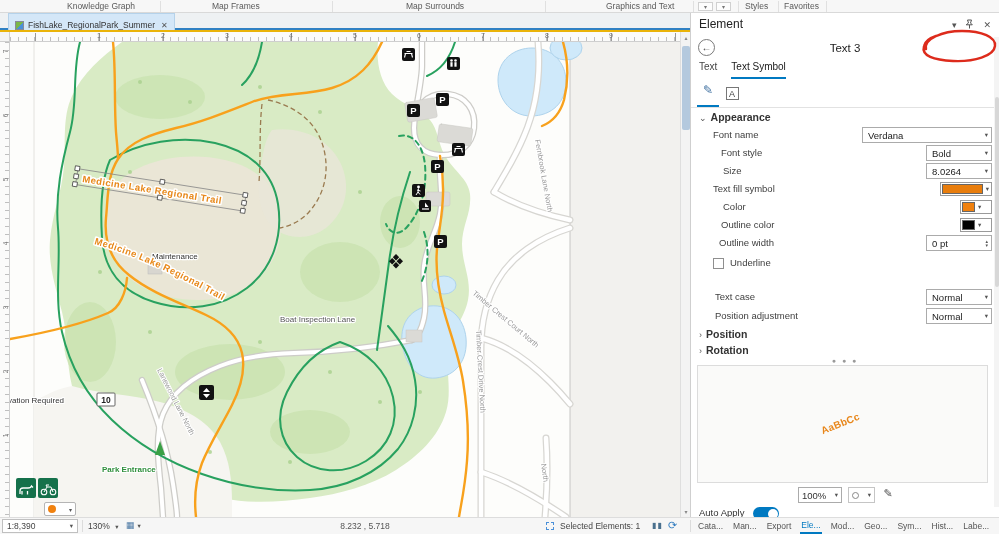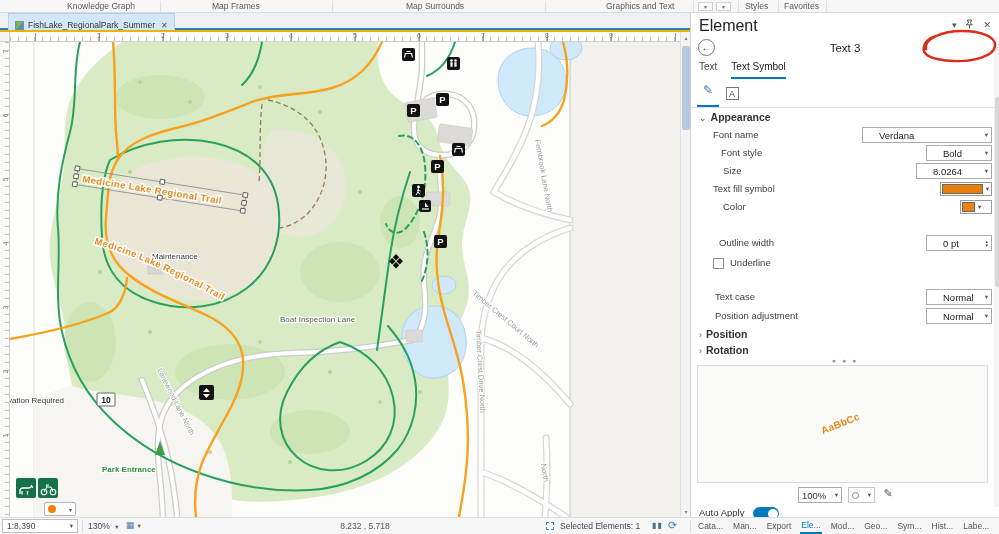--- a/index.html
+++ b/index.html
@@ -41,38 +41,38 @@
   .vscroll .arr { position:absolute; left:0; width:10px; text-align:center; font-size:6px; color:#888; }
   .vscroll .thumb { position:absolute; left:1px; top:14px; width:8px; height:84px; background:#b4c9de; border-radius:2px; }
 
   
   .mapswatch { position:absolute; left:44px; top:502px; width:32px; height:14px; background:#fff; border:1px solid #b5b5b5; border-radius:2px; display:flex; align-items:center; justify-content:space-between; padding:0 3px; }
   .mapswatch .dot { width:8px; height:8px; border-radius:50%; }
   .mapswatch .caret { font-size:6px; color:#555; }
 
   
   .panel { position:absolute; left:690px; top:13px; width:309px; height:504px; background:#fff; border-left:1px solid #cfcfcf; font-size:9.5px; }
-  .phead { position:absolute; left:8px; top:4px; font-size:16px; color:#222; }
+  .phead { position:absolute; left:8px; top:4px; font-size:12px; color:#222; }
   .phicons { position:absolute; right:8px; top:6px; display:flex; gap:9px; align-items:center; color:#555; }
   .phicons span { font-size:9px; cursor:default; }
   .backbtn { position:absolute; left:7px; top:26px; width:17px; height:17px; border:1px solid #7a7a7a; border-radius:50%; text-align:center; line-height:15px; font-size:10px; color:#444; }
   .ptitle { position:absolute; left:0; top:29px; width:100%; text-align:center; font-size:11.5px; color:#222; }
   .ptabs { position:absolute; left:8px; top:48px; height:18px; display:flex; gap:14px; }
   .ptab { font-size:10px; color:#444; padding-bottom:3px; }
   .ptab.active { color:#1a1a1a; border-bottom:2px solid #0079c1; }
   .subtabs { position:absolute; left:0; top:70px; width:100%; height:25px; border-bottom:1px solid #e2e2e2; }
   .subtab { position:absolute; top:0; width:22px; height:24px; text-align:center; }
   .subtab.active { border-bottom:2px solid #0079c1; }
   .subtab .pen { font-size:12px; color:#3c6e9f; }
   .subtab .abox { display:inline-block; margin-top:4px; width:13px; height:13px; border:1px solid #777; font-size:9px; line-height:12px; color:#444; }
   .sechead { position:absolute; left:8px; font-size:10.5px; font-weight:bold; color:#333; }
   .sechead .chev { font-weight:normal; color:#555; margin-right:4px; font-size:9px; }
   .prow { position:absolute; left:0; width:100%; height:17px; }
   .plabel { position:absolute; top:2px; font-size:9.5px; color:#404040; white-space:nowrap; }
-  .dd { position:absolute; right:7px; top:0; height:16px; border:1px solid #ababab; background:#fff; display:flex; align-items:center; justify-content:space-between; padding:0 3px 0 16px; font-size:9.5px; color:#222; }
+  .dd { position:absolute; right:7px; top:0; height:16px; border:1px solid #ababab; background:#fff; display:flex; align-items:center; justify-content:space-between; padding:0 3px 0 5px; font-size:9.5px; color:#222; }
   .caret { font-size:6.5px; color:#555; margin-left:3px; }
   .spinbtns { display:flex; flex-direction:column; font-size:5px; line-height:4.5px; color:#555; margin-left:3px; }
   .swatchdd { position:absolute; right:7px; top:1px; height:14px; border:1px solid #9a9a9a; background:#fff; display:flex; align-items:center; padding:1px 2px 1px 1px; }
   .swatchdd .sw { height:10px; border:1px solid #666; }
   .cbox { position:absolute; left:22px; top:3px; width:11px; height:11px; border:1px solid #8f8f8f; background:#fff; }
   .cblabel { position:absolute; left:39px; top:2px; color:#404040; }
   .splitter { position:absolute; left:0; width:100%; height:6px; text-align:center; color:#9a9a9a; font-size:7px; line-height:5px; letter-spacing:2px; }
   .preview { position:absolute; left:6px; top:352px; width:291px; height:118px; background:#fafaf9; border:1px solid #dcdcdc; overflow:hidden; }
   .previewtext { position:absolute; left:122px; top:52px; font-size:10px; font-weight:bold; color:#e8861a; transform:rotate(-22deg); letter-spacing:.3px; }
   .zoomdd { position:absolute; left:107px; top:474px; width:44px; height:16px; border:1px solid #ababab; background:#fff; display:flex; align-items:center; justify-content:space-between; padding:0 3px; }
@@ -421,36 +421,43 @@
     </div>
     <div class="prow" style="top:132px">
       <span class="plabel" style="left:30px">Font style</span>
       <span class="dd" style="width:66px">
           <span>Bold</span>
           <span class="caret">▾</span>
         </span>
     </div>
     <div class="prow" style="top:150px">
       <span class="plabel" style="left:32px">Size</span>
-      <span class="dd" style="width:76px">
+      <span class="dd" style="width:66px">
           <span>8.0264</span>
           <span class="caret">▾</span>
         </span>
     </div>
     <div class="prow" style="top:186px">
       <span class="plabel" style="left:32px">Color</span>
       <span class="swatchdd" style="width:32px">
         <span class="sw" style="width: 13px; background: rgb(240, 129, 15);"></span>
         <span class="caret">▾</span>
       </span>
     </div>
     <div class="prow" style="top:168px">
       <span class="plabel" style="left:22px">Text fill symbol</span>
       <span class="swatchdd" style="width:52px">
         <span class="sw" style="flex: 1 1 0%; background: rgb(232, 125, 13);"></span>
+        <span class="caret">▾</span>
+      </span>
+    </div>
+    <div class="prow" style="top:204px">
+      <span class="plabel" style="left:30px">Outline color</span>
+      <span class="swatchdd" style="width:32px">
+        <span class="sw" style="width: 13px; background: rgb(0, 0, 0);"></span>
         <span class="caret">▾</span>
       </span>
     </div>
     <div class="prow" style="top:222px">
       <span class="plabel" style="left:28px">Outline width</span>
       <span class="dd" style="width:66px">
           <span>0 pt</span>
           <span class="spinbtns">
             <span>▴</span>
             <span>▾</span>

